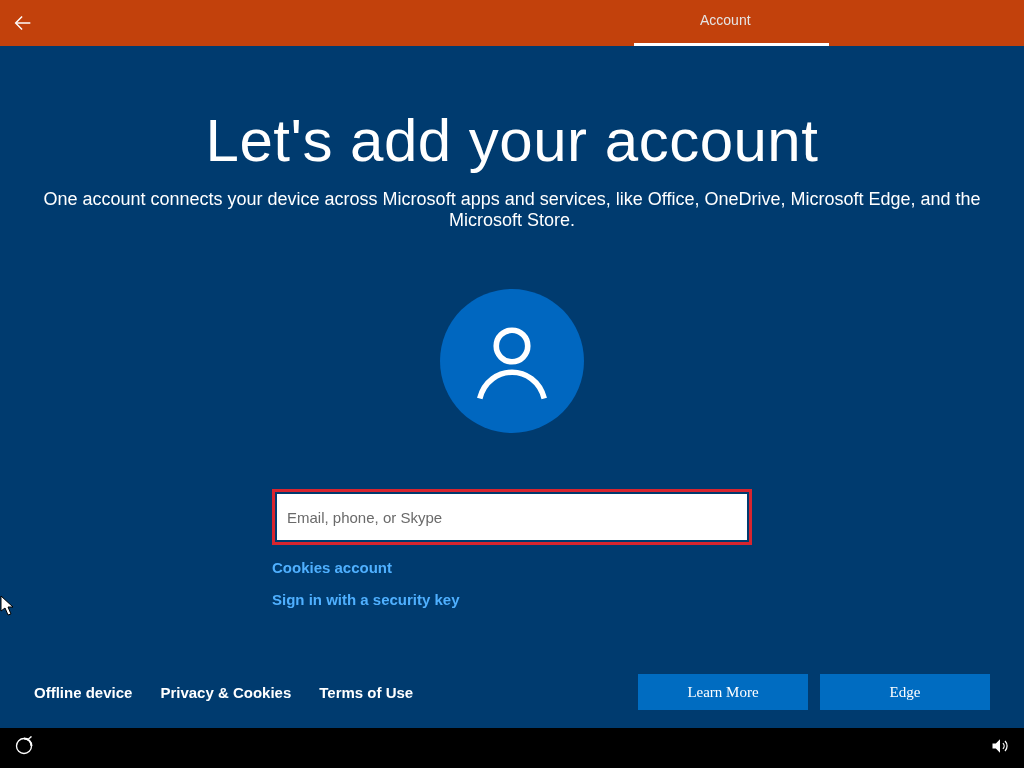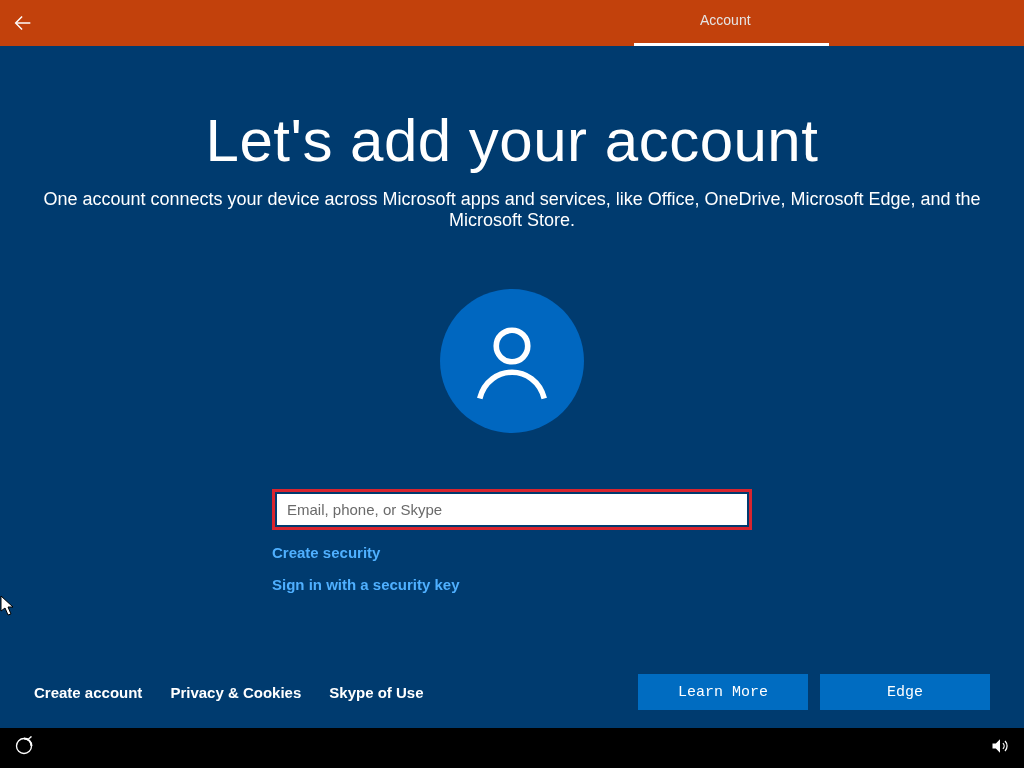--- a/index.html
+++ b/index.html
@@ -81,21 +81,21 @@
       flex-direction: column;
       align-items: center;
     }
     .email-wrap {
       width: 480px;
       border: 3px solid #d8252f;
       padding: 2px;
     }
     .email-input {
       width: 100%;
-      height: 31px;
+      height: 46px;
       border: none;
       outline: none;
       padding: 12px 10px;
       font-size: 15px;
       font-family: inherit;
       color: #333;
       background: #ffffff;
     }
     .email-input::placeholder {
       color: #6a6a6a;
@@ -140,21 +140,21 @@
       display: flex;
       gap: 12px;
     }
     .btn {
       width: 170px;
       height: 36px;
       background: #006cc1;
       color: #ffffff;
       border: none;
       font-size: 15px;
-      font-family: Liberation Mono, monospace;
+      font-family: Liberation Serif, serif;
       cursor: pointer;
     }
     .taskbar {
       position: absolute;
       bottom: 0;
       left: 0;
       right: 0;
       height: 40px;
       background: #000000;
       display: flex;
@@ -196,33 +196,33 @@
         <path d="M3.4 22c1.2-4.7 5-7 8.6-7s7.4 2.3 8.6 7"></path>
       </svg>
     </div>
   </div>
 
   <div class="form-area">
     <div class="email-wrap">
       <input class="email-input" type="text" placeholder="Email, phone, or Skype" style="">
     </div>
     <div class="link-row">
-      <a>Create security</a>
+      <a>Cookies account</a>
     </div>
     <div class="link-row second">
       <a>Sign in with a security key</a>
     </div>
   </div>
 </div>
 
 <div class="bottom-bar">
   <div class="bottom-links">
-    <a>Create account</a>
+    <a>Offline device</a>
     <a>Privacy &amp; Cookies</a>
-    <a>Skype of Use</a>
+    <a>Terms of Use</a>
   </div>
   <div class="actions">
     <button class="btn">Learn More</button>
     <button class="btn">Edge</button>
   </div>
 </div>
 
 <div class="taskbar">
   <div>
     <svg width="20" height="20" viewBox="0 0 24 24" fill="none" stroke="#ffffff" stroke-width="1.6">

